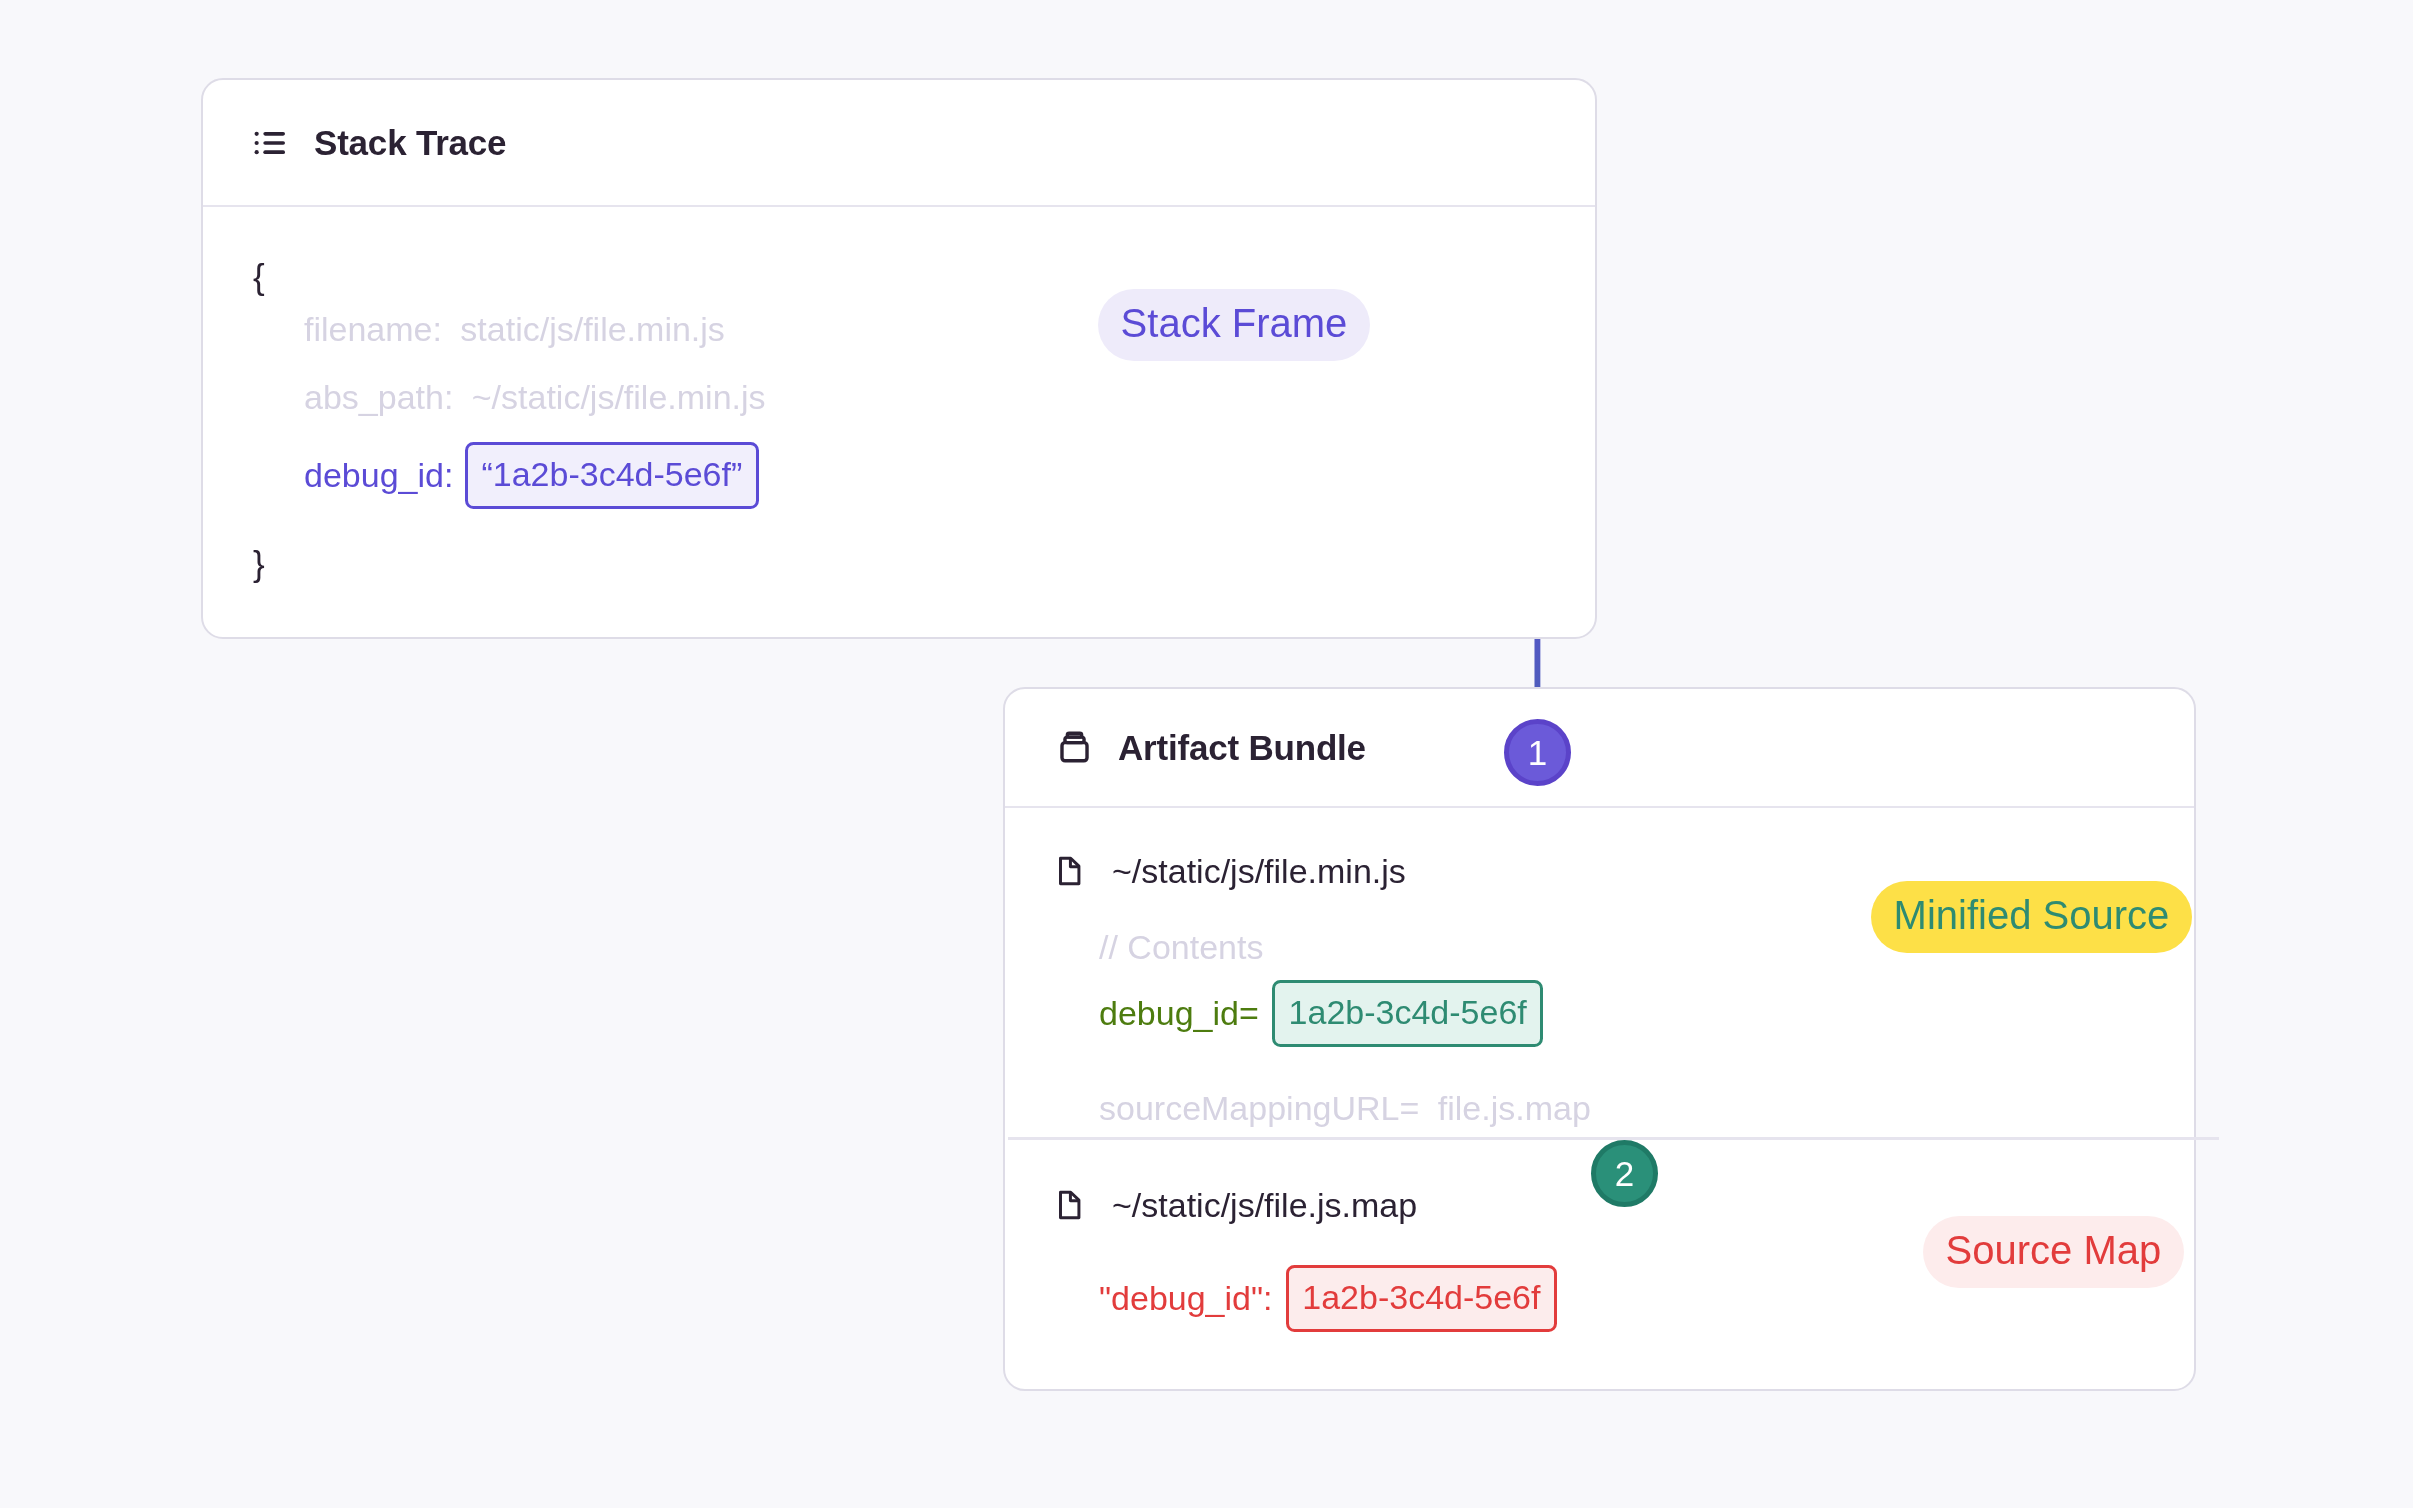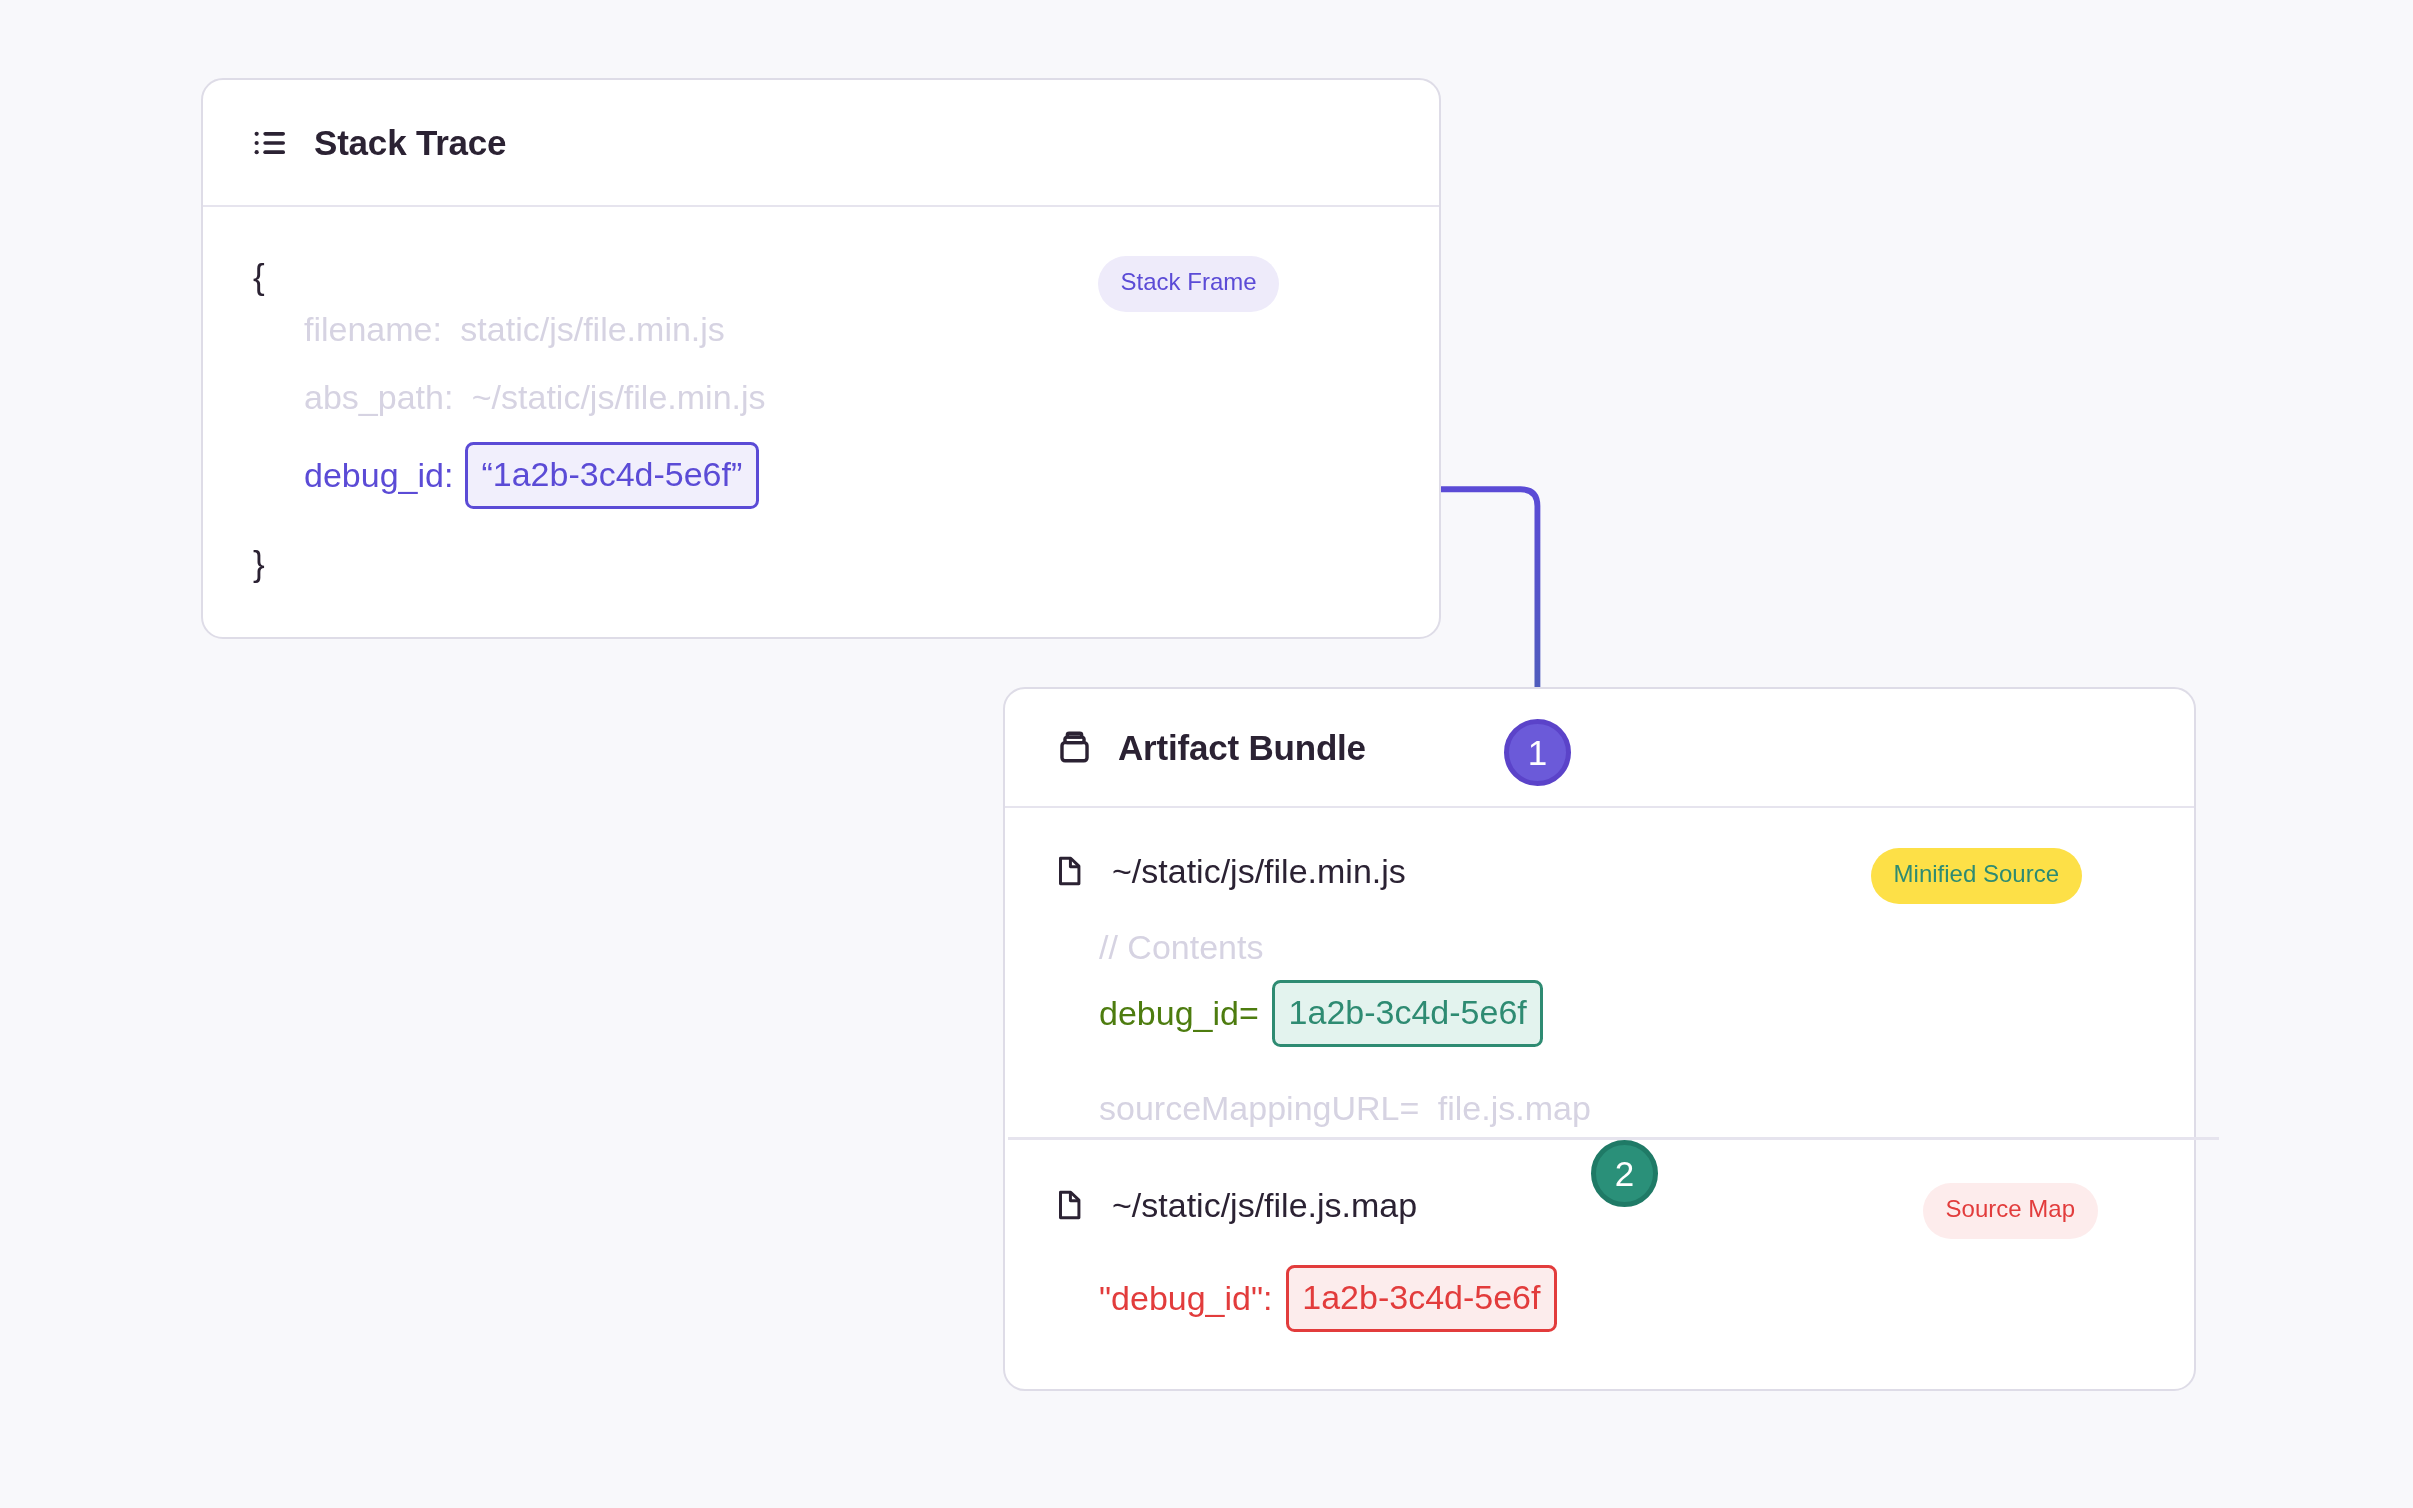--- a/index.html
+++ b/index.html
@@ -27,21 +27,21 @@
   .card {
     position: absolute;
     background: #FFFFFF;
     border: 2.5px solid #DEDCE7;
     border-radius: 22px;
     box-sizing: border-box;
   }
   #stack-trace-card {
     left: 201px;
     top: 78px;
-    width: 1240px;
+    width: 1396px;
     height: 561px;
   }
   #artifact-bundle-card {
     left: 1003px;
     top: 687px;
     width: 1193px;
     height: 704px;
   }
 
   .card-header {
@@ -129,24 +129,25 @@
     color: #E23C3C;
   }
 
   
   .pill {
     position: absolute;
     display: inline-flex;
     align-items: center;
     justify-content: center;
     border-radius: 837px;
-    font-size: 24px;
+    font-size: 40px;
     line-height: 1;
     padding: 14.2px 22.6px 17.6px 22.6px;
     white-space: nowrap;
+    margin-top: 33px;
   }
   .pill-purple { background: #EEEBFA; color: #5B4BD6; }
   .pill-green  { background: #fde047; color: #2E8B72; }
   .pill-red    { background: #FDECEC; color: #E23C3C; }
 
   
   .row-divider {
     position: absolute;
     left: 2.5px;
     width: 1211px;

